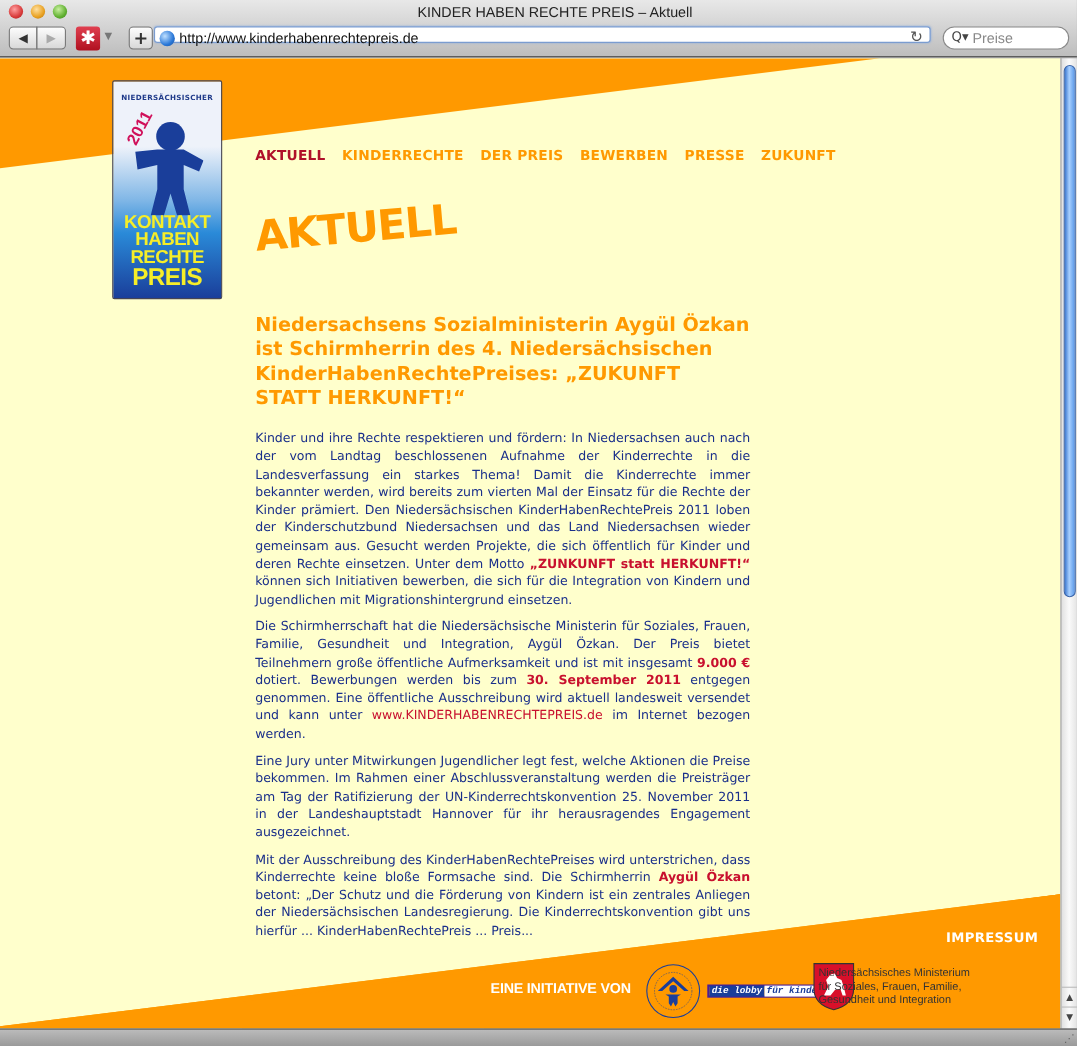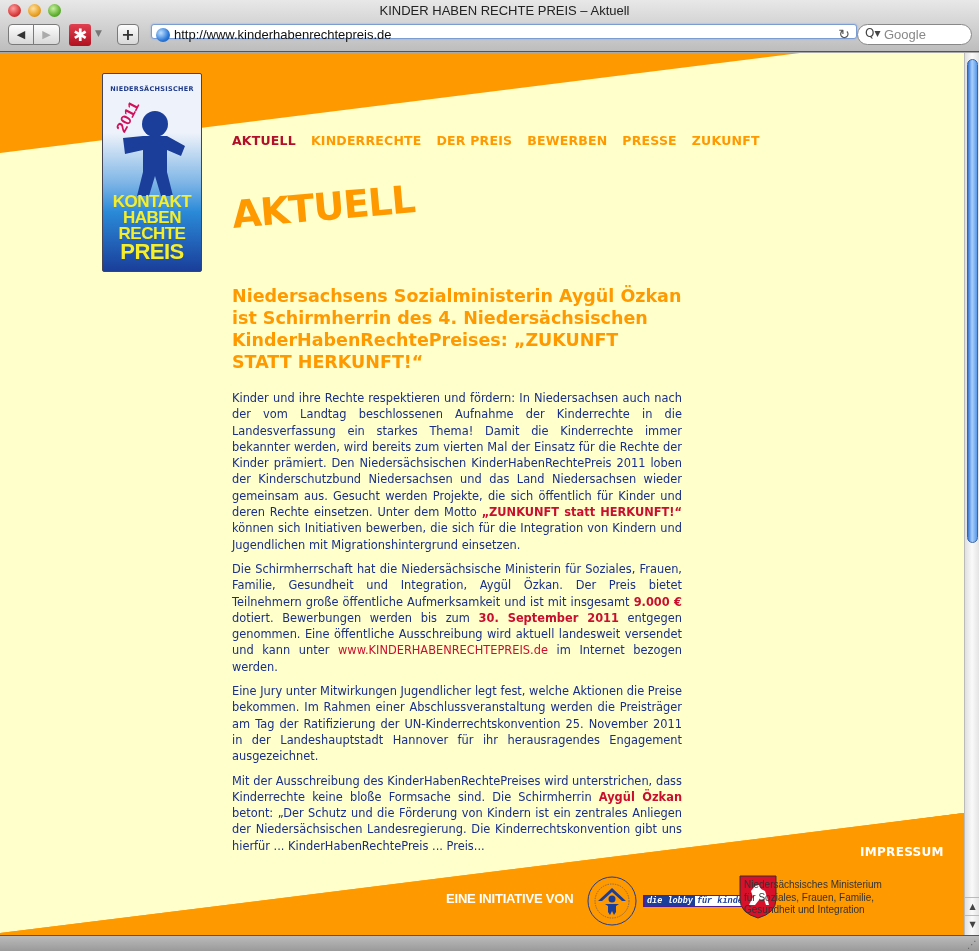--- a/index.html
+++ b/index.html
@@ -15,21 +15,21 @@
   #t-max { left:48px; background:radial-gradient(circle at 40% 35%, #c8f0a0, #60b030 60%, #3a8020); }
   #win-title { position:absolute; top:3px; left:15px; width:979px; text-align:center; font-size:13px; color:#222; font-family:"Liberation Sans", sans-serif; }
 
   .tb-btn { position:absolute; top:24px; height:21px; border:1px solid #7a7a7a; border-radius:4px;
     background:linear-gradient(#fdfdfd,#d8d8d8); display:flex; align-items:center; justify-content:center; font-size:11px; color:#333; }
   #nav-back { left:8px; width:26px; border-radius:4px 0 0 4px; }
   #nav-fwd { left:33px; width:27px; border-radius:0 4px 4px 0; color:#aaa; }
   #bookmark-btn { position:absolute; top:24px; left:69px; width:22px; height:22px; border-radius:3px; background:linear-gradient(#e04050,#b01020); color:#fff; font-size:17px; font-weight:bold; text-align:center; line-height:22px; }
   #bookmark-arrow { position:absolute; top:28px; left:95px; font-size:9px; color:#777; }
   #add-btn { left:117px; width:22px; font-size:16px; font-weight:bold; }
-  #url-bar { position:absolute; top:24px; left:151px; width:706px; height:15px; background:#fff; border:1px solid #7a9cd0; box-shadow:0 0 2px #88aadd; border-radius:3px; }
+  #url-bar { position:absolute; top:24px; left:140px; width:706px; height:15px; background:#fff; border:1px solid #7a9cd0; box-shadow:0 0 2px #88aadd; border-radius:3px; }
   #globe-icon { position:absolute; left:4px; top:3px; width:14px; height:14px; border-radius:50%; background:radial-gradient(circle at 35% 35%, #bfe0ff, #2a78d8 60%, #1a4e9a); }
   #url-text { position:absolute; left:22px; top:2px; font-size:13px; color:#111; font-family:"Liberation Sans", sans-serif; }
   #reload-icon { position:absolute; right:6px; top:1px; font-size:14px; color:#555; }
   #search-bar { position:absolute; top:24px; left:857px; width:115px; height:21px; background:#fff; border:1px solid #888; border-radius:11px; }
   #search-icon { position:absolute; left:7px; top:1px; font-size:12px; color:#444; }
   #search-text { position:absolute; left:26px; top:2px; font-size:13px; color:#888; font-family:"Liberation Sans", sans-serif; }
 
   
   #viewport { position:absolute; left:0; top:53px; width:964px; height:882px; background:#ffffcc; overflow:hidden; }
   #band-top { position:absolute; left:0; top:0; width:964px; height:882px; }
@@ -95,21 +95,21 @@
         <span>+</span>
       </div>
 
     <div id="url-bar">
       <div id="globe-icon"></div>
       <div id="url-text">http://www.kinderhabenrechtepreis.de</div>
       <div id="reload-icon">↻</div>
     </div>
     <div id="search-bar">
       <span id="search-icon">Q▾</span>
-      <span id="search-text">Google</span>
+      <span id="search-text">Preise</span>
     </div>
   </div>
 
   <div id="viewport">
     <svg id="band-top" width="964" height="882">
       <polygon points="0,0 800,0 0,100" fill="#ff9900"></polygon>
       <polygon points="0,882 964,882 964,760 0,880" fill="#ff9900"></polygon>
     </svg>
 
     <div id="logo">

